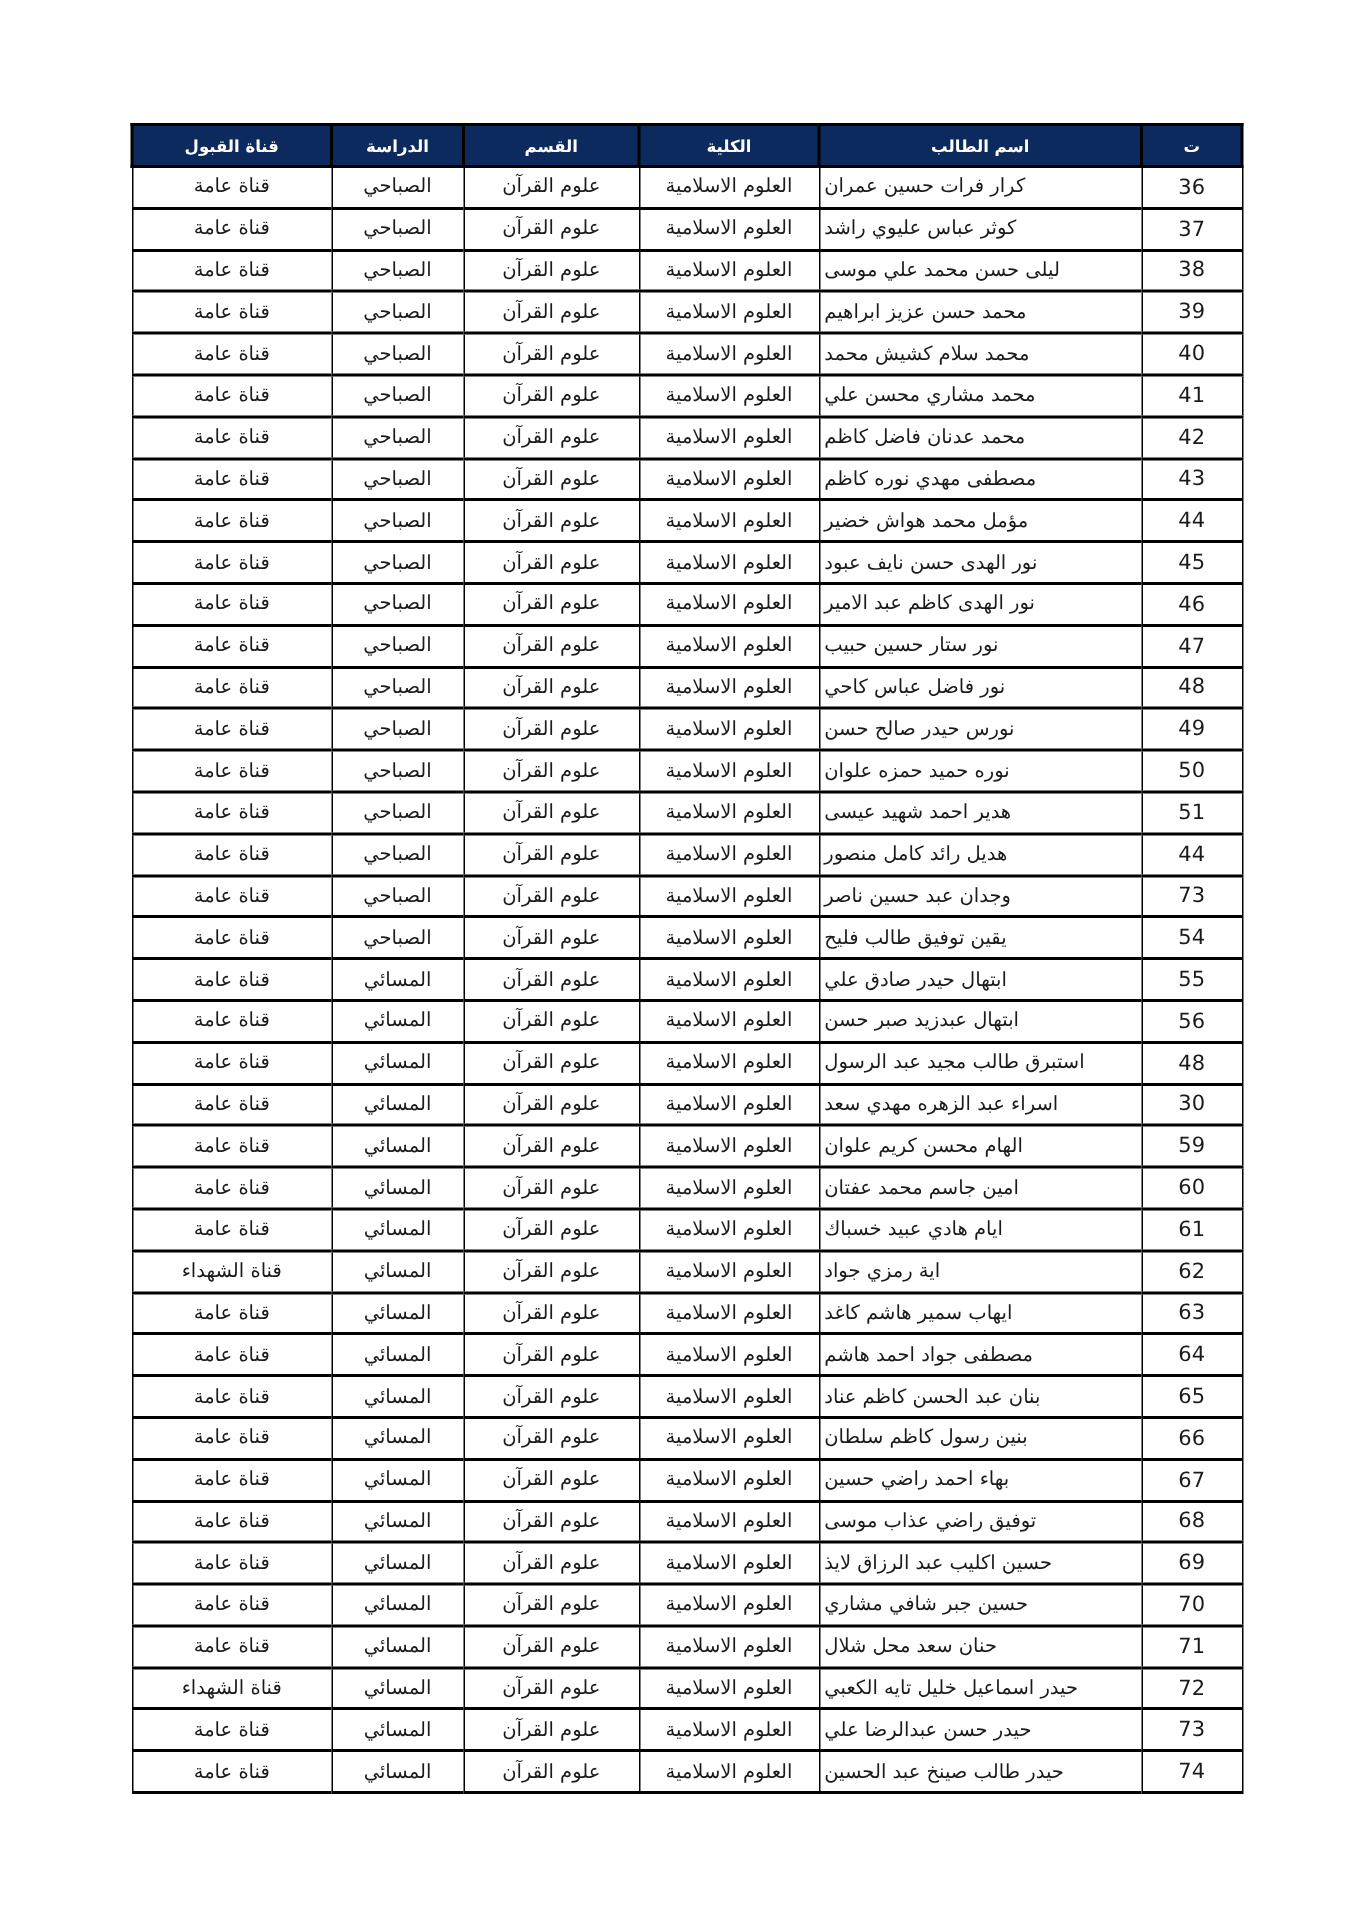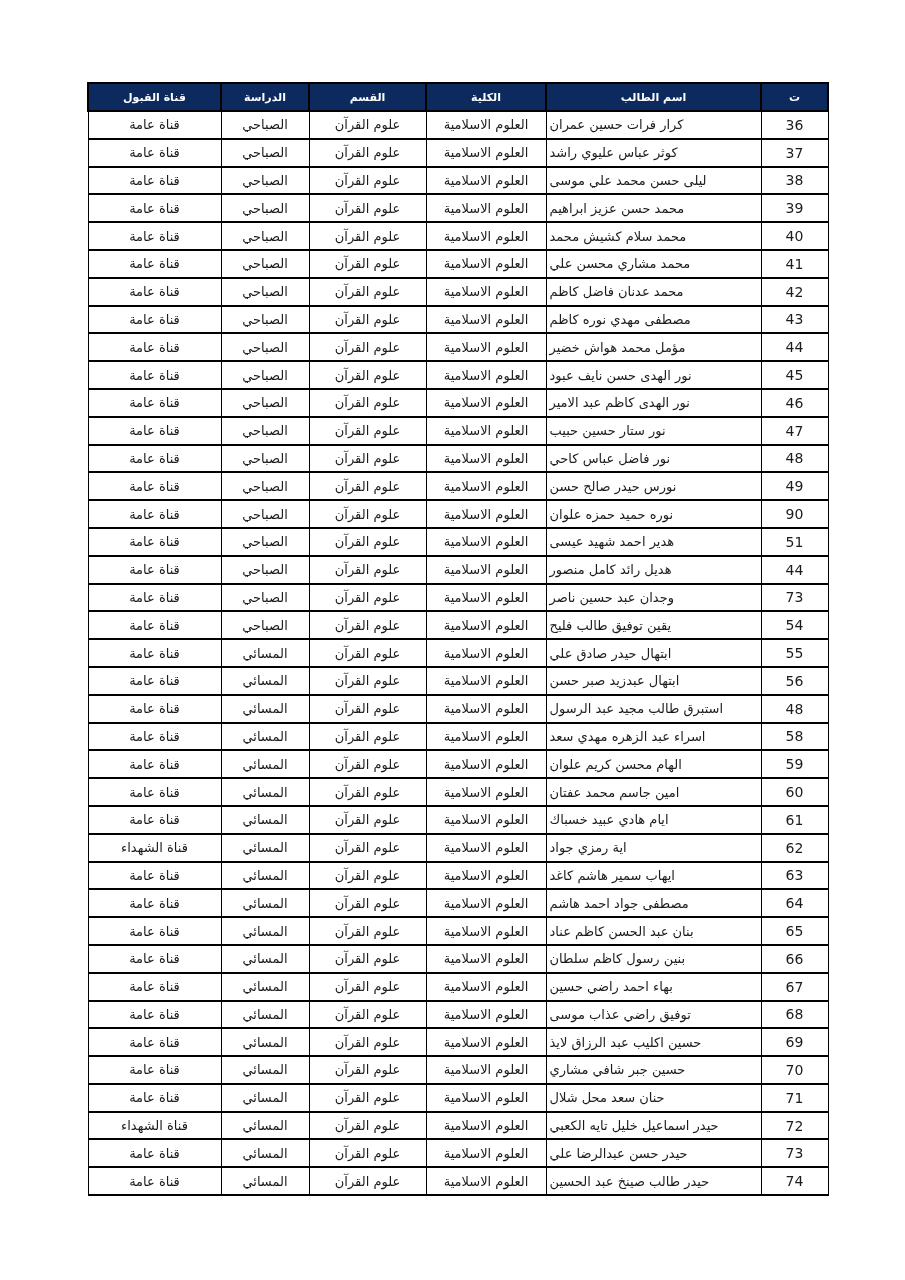--- a/index.html
+++ b/index.html
@@ -193,21 +193,21 @@
           </tr>
           <tr>
             <td class="col-no">49</td>
             <td class="col-name">نورس حيدر صالح حسن</td>
             <td class="col-college">العلوم الاسلامية</td>
             <td class="col-department">علوم القرآن</td>
             <td class="col-study">الصباحي</td>
             <td class="col-channel">قناة عامة</td>
           </tr>
           <tr>
-            <td class="col-no">90</td>
+            <td class="col-no">50</td>
             <td class="col-name">نوره حميد حمزه علوان</td>
             <td class="col-college">العلوم الاسلامية</td>
             <td class="col-department">علوم القرآن</td>
             <td class="col-study">الصباحي</td>
             <td class="col-channel">قناة عامة</td>
           </tr>
           <tr>
             <td class="col-no">51</td>
             <td class="col-name">هدير احمد شهيد عيسى</td>
             <td class="col-college">العلوم الاسلامية</td>
@@ -257,21 +257,21 @@
           </tr>
           <tr>
             <td class="col-no">48</td>
             <td class="col-name">استبرق طالب مجيد عبد الرسول</td>
             <td class="col-college">العلوم الاسلامية</td>
             <td class="col-department">علوم القرآن</td>
             <td class="col-study">المسائي</td>
             <td class="col-channel">قناة عامة</td>
           </tr>
           <tr>
-            <td class="col-no">58</td>
+            <td class="col-no">30</td>
             <td class="col-name">اسراء عبد الزهره مهدي سعد</td>
             <td class="col-college">العلوم الاسلامية</td>
             <td class="col-department">علوم القرآن</td>
             <td class="col-study">المسائي</td>
             <td class="col-channel">قناة عامة</td>
           </tr>
           <tr>
             <td class="col-no">59</td>
             <td class="col-name">الهام محسن كريم علوان</td>
             <td class="col-college">العلوم الاسلامية</td>

